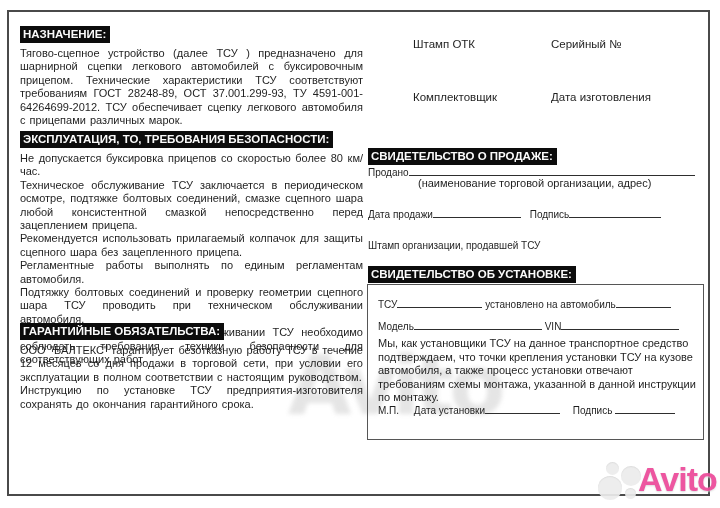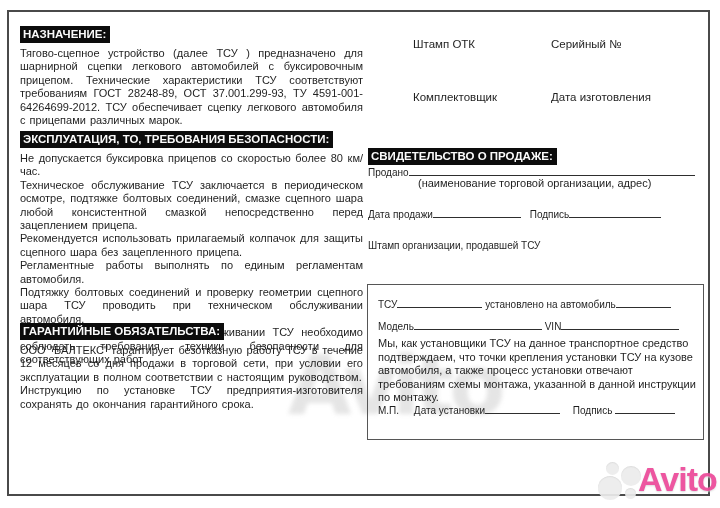--- a/index.html
+++ b/index.html
@@ -70,20 +70,21 @@
     </div>
     <div class="row hint" style="left:50px;top:31px;">(наименование  торговой организации, адрес)</div>
     <div class="row" style="left:0;top:94px;">Штамп организации, продавшей ТСУ</div>
     <div class="row" style="left:0;top:61px;">
       <span>Дата продажи</span><span class="fl" style="width:88px;"></span>
       <span style="margin-left:6px;">Подпись</span><span class="fl" style="width:92px;"></span>
     </div>
   </div>
 
   <div style="position:absolute;left:368px;top:264px;width:337px;">
+    <span class="sec-h">СВИДЕТЕЛЬСТВО ОБ УСТАНОВКЕ:</span>
     <div class="inst-box">
       <div class="row" style="left:10px;top:12px;">
         <span>ТСУ</span><span class="fl" style="width:85px;"></span>
         <span>установлено на автомобиль</span><span class="fl" style="width:55px;"></span>
       </div>
       <div class="row" style="left:10px;top:34px;">
         <span>Модель</span><span class="fl" style="width:128px;"></span>
         <span>VIN</span><span class="fl" style="width:118px;"></span>
       </div>
       <p class="statement">Мы, как установщики ТСУ на данное транспортное средство подтверждаем, что точки крепления установки ТСУ на кузове автомобиля, а также процесс установки отвечают требованиям схемы монтажа, указанной в данной инструкции по монтажу.</p>

